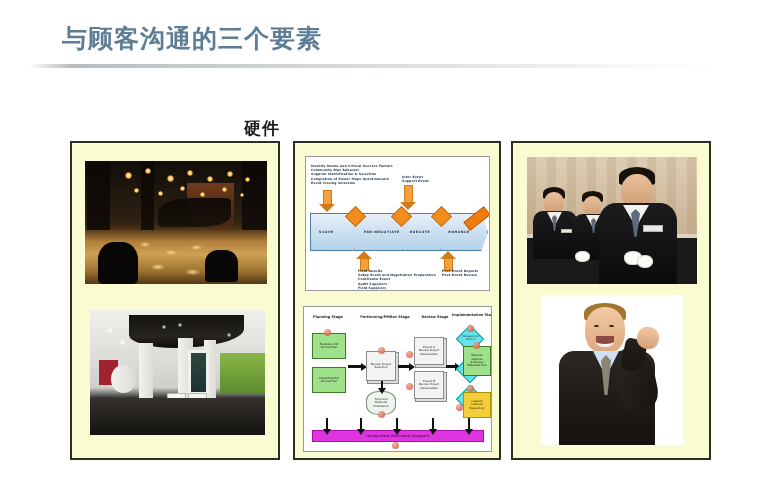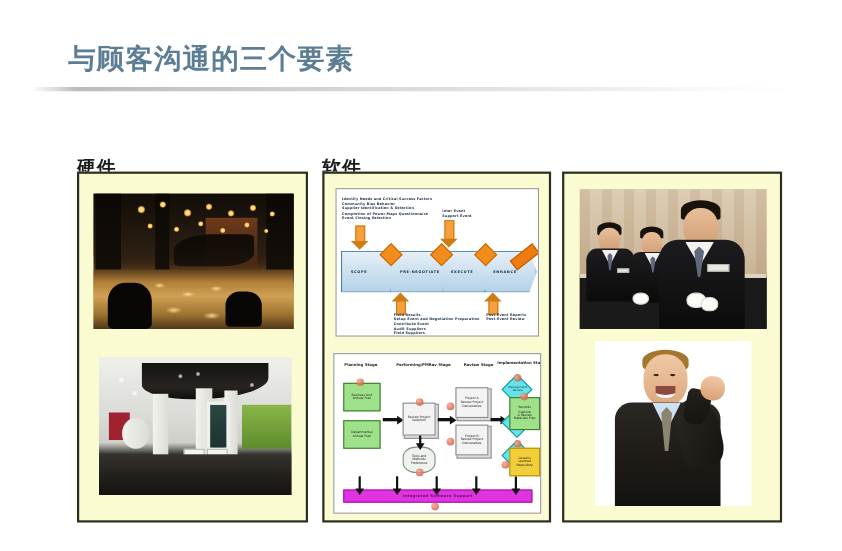--- a/index.html
+++ b/index.html
@@ -11,21 +11,21 @@
     height: 501px;
     background: #ffffff;
     font-family: "DejaVu Sans", "Liberation Sans", sans-serif;
     overflow: hidden;
     position: relative;
   }
 
   
   #slide {
     position: absolute;
-    left: 0; top: 15px;
+    left: 0; top: 0;
     width: 765px; height: 372px;
     background: #ffffff;
   }
 
   
   #title-block {
     position: absolute;
     left: 0; top: 22px;
     width: 765px;
     height: 56px;
@@ -51,24 +51,23 @@
     border-radius: 2px;
   }
 
   
   .col-head {
     position: absolute;
     top: 117px;
     font-size: 17px;
     font-weight: 700;
     color: #1b1b1b;
-    text-align: left;
+    text-align: right;
     letter-spacing: 1px;
     line-height: 22px;
-    margin-top: 10px;
   }
   #head-hardware { left: 70px;  width: 210px; }
   #head-software { left: 293px; width: 208px; }
   #head-people   { left: 511px; width: 200px; }
 
   
   .panel {
     position: absolute;
     top: 141px;
     background: #fbfbd2;
@@ -495,21 +494,20 @@
 <body>
 
 <div id="slide">
 
   <div id="title-block">
     <div id="slide-title" class="u">与顾客沟通的三个要素</div>
     <div id="title-rule"></div>
   </div>
 
   <div class="col-head u" id="head-hardware">硬件</div>
-  <div class="col-head u" id="head-software">软件</div>
 
   <div class="panel" id="panel-hardware">
 
     <div class="photo" id="photo-lobby-bar">
       <div class="bar-ceiling"></div>
       <div class="warm-wall" style="left:56%;top:18%;width:26%;height:40%;"></div>
       <div class="pillar-dark" style="left:1%;top:0;width:13%;height:78%;"></div>
       <div class="pillar-dark" style="left:31%;top:0;width:7%;height:62%;"></div>
       <div class="pillar-dark" style="left:86%;top:0;width:14%;height:66%;"></div>
 

